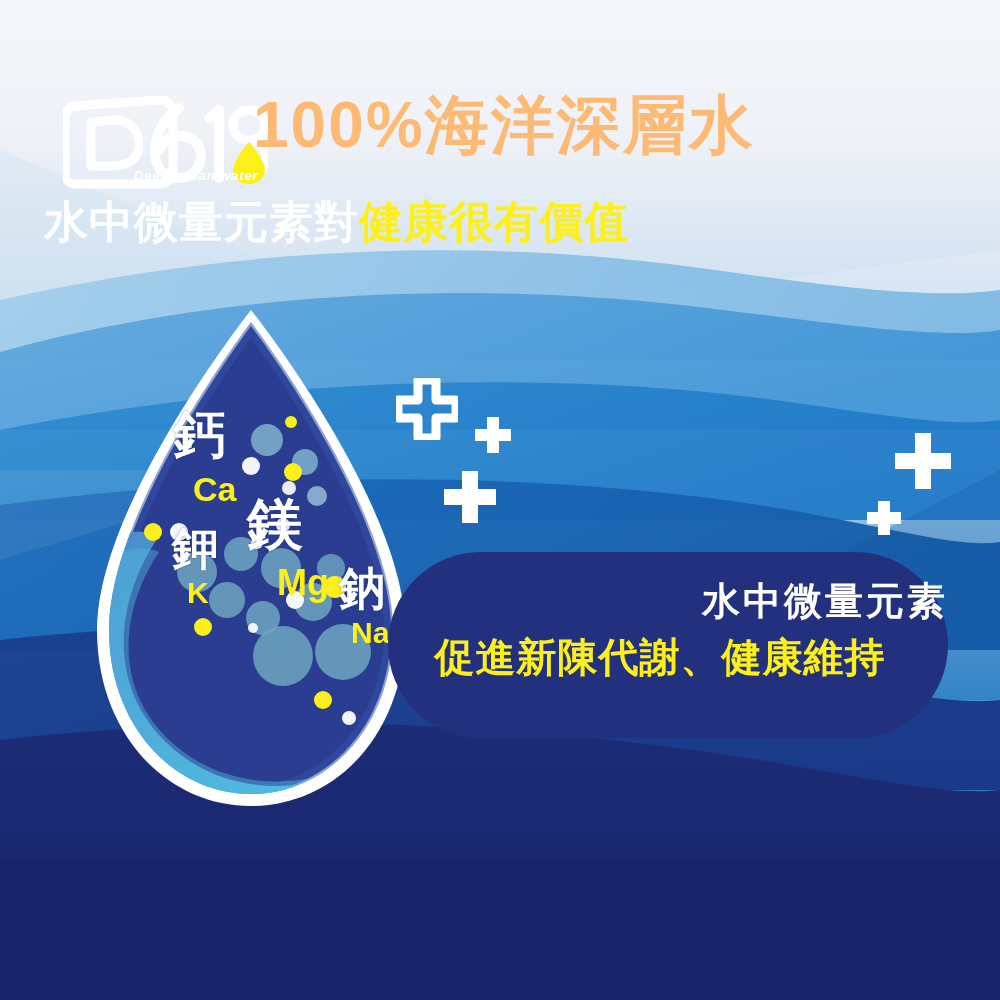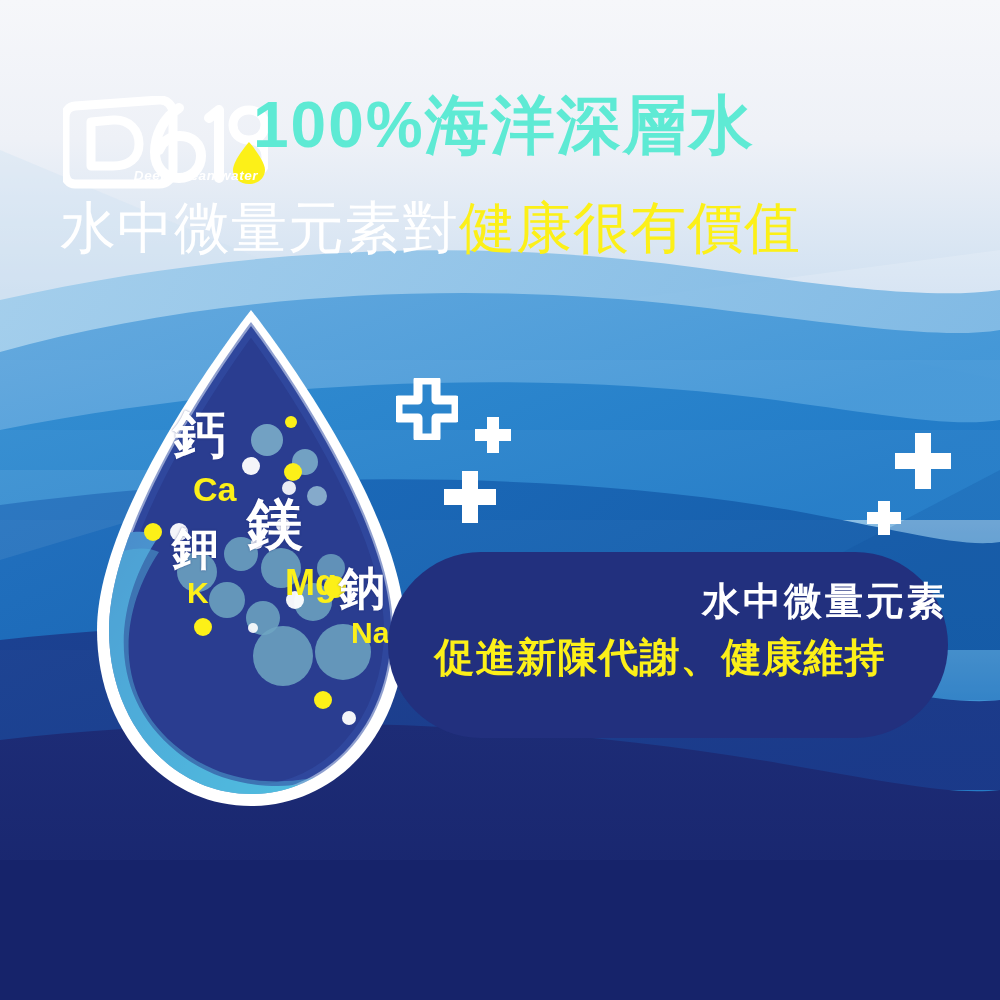--- a/index.html
+++ b/index.html
@@ -16,26 +16,26 @@
 
   .logo{position:absolute;left:63px;top:96px;width:174px;height:100px;}
   .logo-sub{
     position:absolute;left:53px;top:72px;width:160px;text-align:center;
     color:#ffffff;font-size:13.5px;font-weight:bold;letter-spacing:.6px;
     font-style:italic;white-space:nowrap;
   }
 
   .line1{
     position:absolute;left:253px;top:93px;
-    font-size:64px;font-weight:bold;color:#5eead4;
+    font-size:64px;font-weight:bold;color:#fdba74;
     letter-spacing:2px;white-space:nowrap;line-height:1;
   }
   .line2{
-    position:absolute;left:60px;top:200px;
-    font-size:56px;font-weight:normal;letter-spacing:1px;
+    position:absolute;left:44px;top:200px;
+    font-size:44px;font-weight:bold;letter-spacing:1px;
     white-space:nowrap;line-height:1;
   }
   .w{color:#ffffff;}
   .y{color:#fcf018;}
 
   
   .cross{position:absolute;}
 
   
   .drop{position:absolute;left:55px;top:300px;width:400px;height:540px;}
@@ -240,21 +240,21 @@
         <circle cx="280" cy="287" r="11" fill="#fcf018"></circle>
         <circle cx="268" cy="400" r="9" fill="#fcf018"></circle>
       </g>
     </svg>
 
     
     <span class="lbl" style="left:118px;top:108px;font-size:52px;letter-spacing:1px;">鈣</span>
     <span class="sym" style="left:138px;top:172px;font-size:34px;">Ca</span>
 
     <span class="lbl" style="left:192px;top:196px;font-size:56px;letter-spacing:1px;">鎂</span>
-    <span class="sym" style="left:230px;top:265px;font-size:36px;">Mg</span>
+    <span class="sym" style="left:222px;top:265px;font-size:36px;">Mg</span>
 
     <span class="lbl" style="left:117px;top:225px;font-size:46px;letter-spacing:1px;">鉀</span>
     <span class="sym" style="left:132px;top:278px;font-size:30px;">K</span>
 
     <span class="lbl" style="left:284px;top:265px;font-size:46px;letter-spacing:1px;">鈉</span>
     <span class="sym" style="left:296px;top:318px;font-size:30px;">Na</span>
   </div>
 
   <div class="panel"></div>
   <div class="panel-l1">水中微量元素</div>

